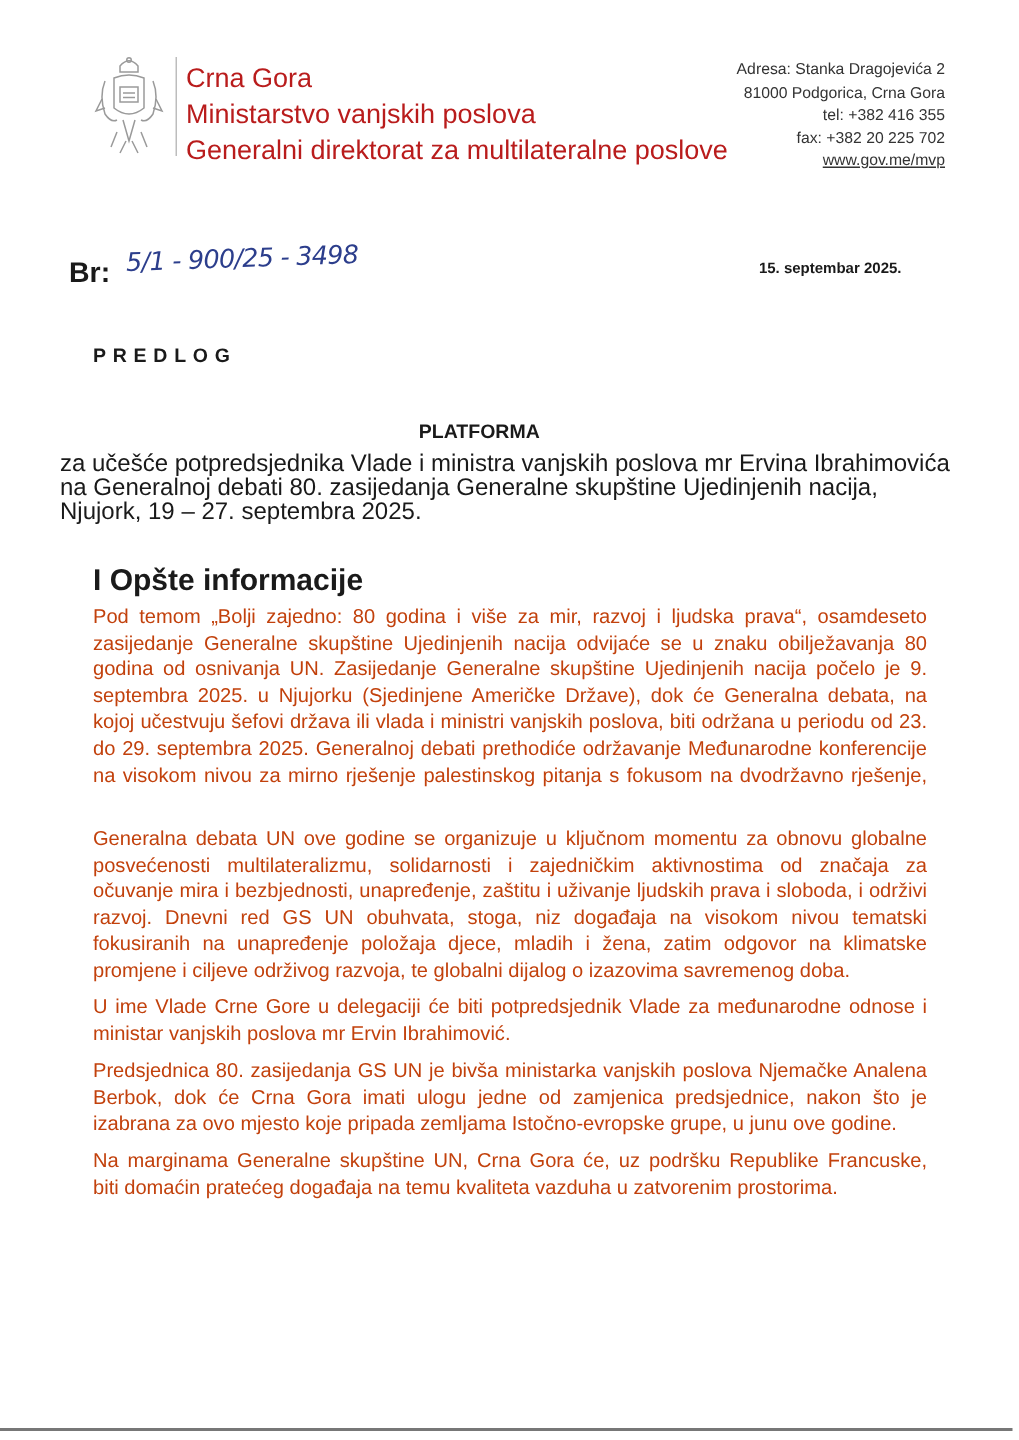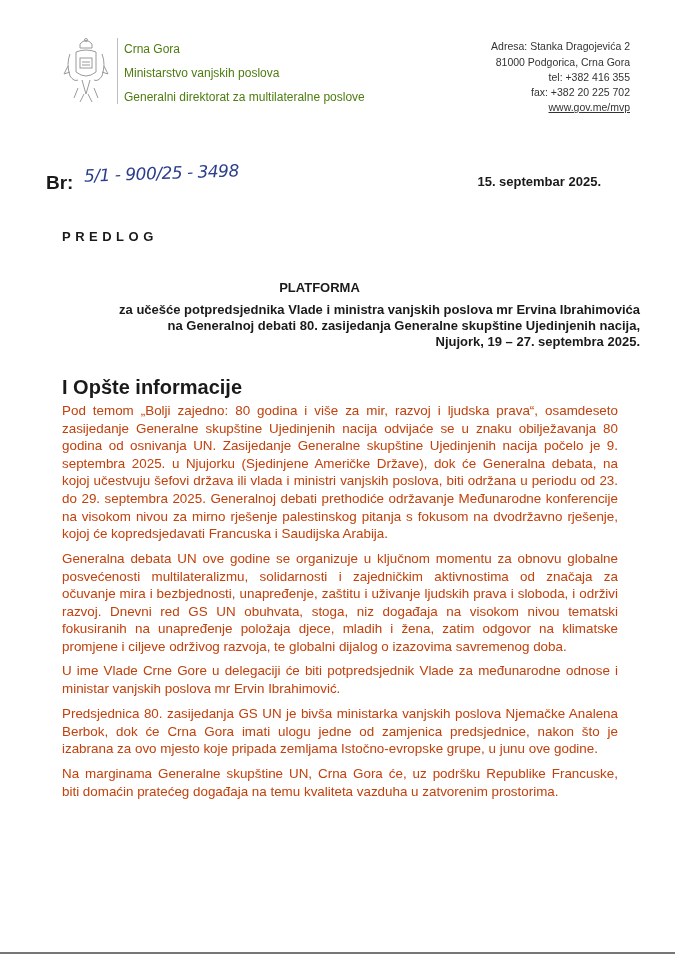--- a/index.html
+++ b/index.html
@@ -3,29 +3,29 @@
   <meta charset="utf-8">
   <style>
     html, body { margin: 0; padding: 0; }
     body {
       width: 679px; height: 960px; background: #ffffff; position: relative; overflow: hidden;
       font-family: "Liberation Sans", sans-serif; color: #1a1a1a;
     }
     .abs { position: absolute; }
     .crest { left: 62px; top: 36px; width: 48px; height: 68px; }
     .vline { left: 117px; top: 38px; width: 1px; height: 66px; background: #bdbdbd; }
-    .org { left: 124px; font-size: 12px; color: #4d7c0f; white-space: nowrap; }
+    .org { left: 124px; font-size: 18px; color: #b91c1c; white-space: nowrap; }
     .addr { right: 49px; font-size: 10.5px; color: #333; text-align: left; white-space: nowrap; }
     .addr a { color: #333; text-decoration: underline; }
     .br-label { left: 46px; top: 172px; font-size: 19px; font-weight: bold; }
     .br-hand { left: 84px; top: 163px; font-family: "DejaVu Sans", sans-serif; font-size: 17px; color: #2c3e8c; font-style: italic; transform: rotate(-2deg); letter-spacing: -0.5px; white-space: nowrap; }
-    .date { right: 78px; top: 174px; font-size: 13px; font-weight: bold; }
+    .date { right: 78px; top: 174px; font-size: 10px; font-weight: bold; }
     .predlog { left: 62px; top: 229px; font-size: 13px; font-weight: bold; letter-spacing: 4.5px; }
     .title { left: 0; width: 639px; text-align: center; font-weight: bold; font-size: 13px; }
-    .subtitle { left: 40px; width: 600px; text-align: right; font-weight: bold; font-size: 13px; line-height: 16px; }
+    .subtitle { left: 40px; width: 600px; text-align: left; font-weight: normal; font-size: 16px; line-height: 16px; }
     .section { left: 62px; top: 376px; font-size: 20px; font-weight: bold; }
     .para { left: 62px; width: 556px; font-size: 13.4px; line-height: 17.6px; text-align: justify; color: #c2410c; }
     .para .line { display: block; text-align: justify; text-align-last: justify; white-space: nowrap; }
     .para .line.last { text-align-last: left; }
     .bottom-rule { left: 0; top: 952px; width: 675px; height: 2px; background: #777; }
   </style>
 </head>
 <body>
 
 <div class="abs crest">
@@ -70,21 +70,20 @@
 <div class="abs section">I Opšte informacije</div>
 
 <div class="abs para" style="top:402px">
   <span class="line">Pod temom „Bolji zajedno: 80 godina i više za mir, razvoj i ljudska prava“, osamdeseto</span>
   <span class="line">zasijedanje Generalne skupštine Ujedinjenih nacija odvijaće se u znaku obilježavanja 80</span>
   <span class="line">godina od osnivanja UN. Zasijedanje Generalne skupštine Ujedinjenih nacija počelo je 9.</span>
   <span class="line">septembra 2025. u Njujorku (Sjedinjene Američke Države), dok će Generalna debata, na</span>
   <span class="line">kojoj učestvuju šefovi država ili vlada i ministri vanjskih poslova, biti održana u periodu od 23.</span>
   <span class="line">do 29. septembra 2025. Generalnoj debati prethodiće održavanje Međunarodne konferencije</span>
   <span class="line">na visokom nivou za mirno rješenje palestinskog pitanja s fokusom na dvodržavno rješenje,</span>
-  <span class="line last">kojoj će kopredsjedavati Francuska i Saudijska Arabija.</span>
 </div>
 
 <div class="abs para" style="top:550px">
   <span class="line">Generalna debata UN ove godine se organizuje u ključnom momentu za obnovu globalne</span>
   <span class="line">posvećenosti multilateralizmu, solidarnosti i zajedničkim aktivnostima od značaja za</span>
   <span class="line">očuvanje mira i bezbjednosti, unapređenje, zaštitu i uživanje ljudskih prava i sloboda, i održivi</span>
   <span class="line">razvoj. Dnevni red GS UN obuhvata, stoga, niz događaja na visokom nivou tematski</span>
   <span class="line">fokusiranih na unapređenje položaja djece, mladih i žena, zatim odgovor na klimatske</span>
   <span class="line last">promjene i ciljeve održivog razvoja, te globalni dijalog o izazovima savremenog doba.</span>
 </div>

